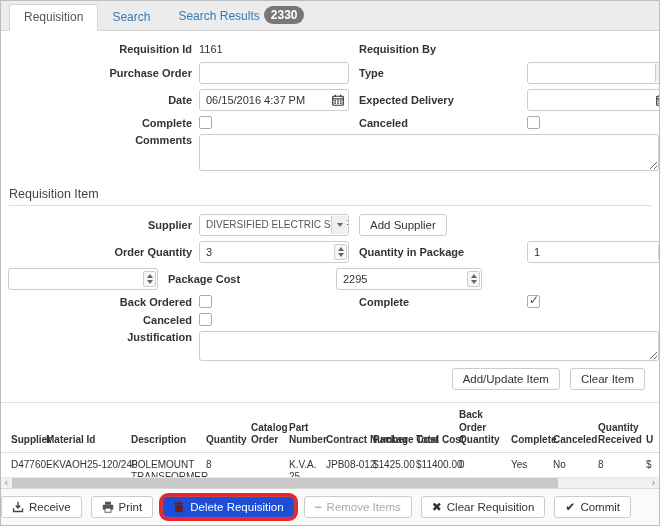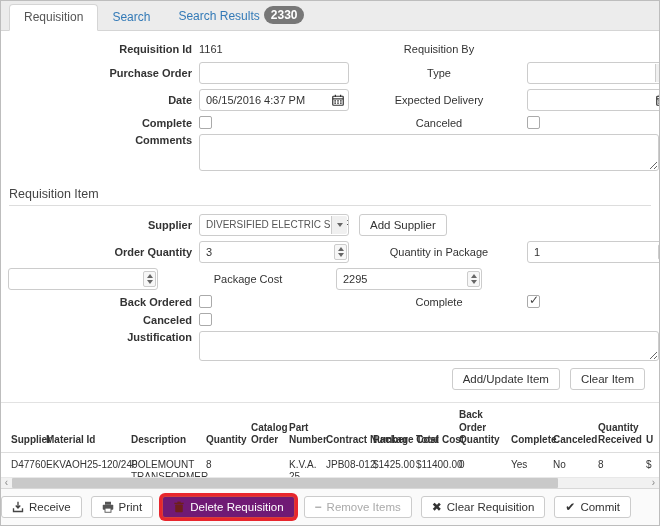--- a/index.html
+++ b/index.html
@@ -17,21 +17,21 @@
   .tab.active { background:#fff; border:1px solid #d5d5d5; border-bottom:1px solid #fff; border-radius:4px 4px 0 0; color:#555; margin-bottom:-1px; }
   .tab.link { color:#337ab7; }
   .badge { background:#777; color:#fff; font-size:12px; font-weight:bold; border-radius:9px; padding:2px 7px; margin-left:4px; vertical-align:1px; display:inline-block; }
 
   
   .main { flex:1; overflow:hidden; padding-top:10px; }
   .frow { display:flex; align-items:center; margin-bottom:5px; }
   .frow.top { align-items:flex-start; }
   .lbl1 { width:191px; text-align:right; font-weight:bold; flex:none; }
   .fld1 { width:150px; margin-left:7px; margin-right:10px; flex:none; position:relative; }
-  .lbl2 { width:160px; text-align:center; font-weight:normal; flex:none; }
+  .lbl2 { width:160px; text-align:left; font-weight:bold; flex:none; }
   .fld2 { width:146px; margin-left:8px; flex:none; position:relative; }
   .fld-wide { width:469px; margin-left:7px; position:relative; }
   .static-val { padding:2px 0; }
   input.txt { width:100%; height:22px; border:1px solid #ccc; border-radius:3px; padding:0 6px; font-size:11px; font-family:inherit; color:#333; background:#fff; }
   textarea.txt { width:100%; border:1px solid #ccc; border-radius:3px; padding:3px 6px; font-size:11px; font-family:inherit; background:#fff; }
   .icon-in { position:absolute; right:5px; top:5px; width:12px; height:12px; pointer-events:none; }
   .spin { position:absolute; right:2px; top:3px; width:13px; height:16px; border:1px solid #ccc; border-radius:2px; background:#f7f7f7; display:flex; flex-direction:column; align-items:center; justify-content:center; gap:2px; }
   .tri-up { width:0; height:0; border-left:3px solid transparent; border-right:3px solid transparent; border-bottom:4px solid #666; }
   .tri-dn { width:0; height:0; border-left:3px solid transparent; border-right:3px solid transparent; border-top:4px solid #666; }
   .select { height:22px; border:1px solid #ccc; border-radius:3px; background:#fff; position:relative; padding:4px 22px 0 6px; font-size:10px; color:#555; white-space:nowrap; overflow:hidden; }
@@ -66,21 +66,21 @@
   tbody td { height:42px; }
 
   
   .hscroll { flex:none; height:11px; background:#f1f1f1; display:flex; align-items:stretch; border-top:1px solid #e8e8e8; }
   .scroll-arrow { width:11px; display:flex; align-items:center; justify-content:center; color:#888; font-size:10px; line-height:0; flex:none; }
   .scroll-thumb { width:546px; background:#c9c9c9; border-radius:1px; flex:none; }
   .scroll-track { flex:1; }
 
   
   .footer { flex:none; height:37px; background:#fafafa; border-top:1px solid #d8d8d8; display:flex; align-items:center; gap:9px; padding-right:8px; }
-  .btn-danger { background:#701a75; border-color:#d43f3a; color:#fff; box-shadow:0 0 0 3px #e8262d; }
+  .btn-danger { background:#1d4ed8; border-color:#d43f3a; color:#fff; box-shadow:0 0 0 3px #e8262d;border-radius:6px; }
   .btn-disabled { color:#aaa; cursor:default; }
   .bicon { width:12px; height:12px; display:inline-block; }
   .bold-glyph { font-weight:bold; font-size:12px; line-height:1; }
 </style>
 </head>
 <body>
 
 <div class="tabbar">
   <div class="tab active">Requisition</div>
   <div class="tab link">Search</div>

